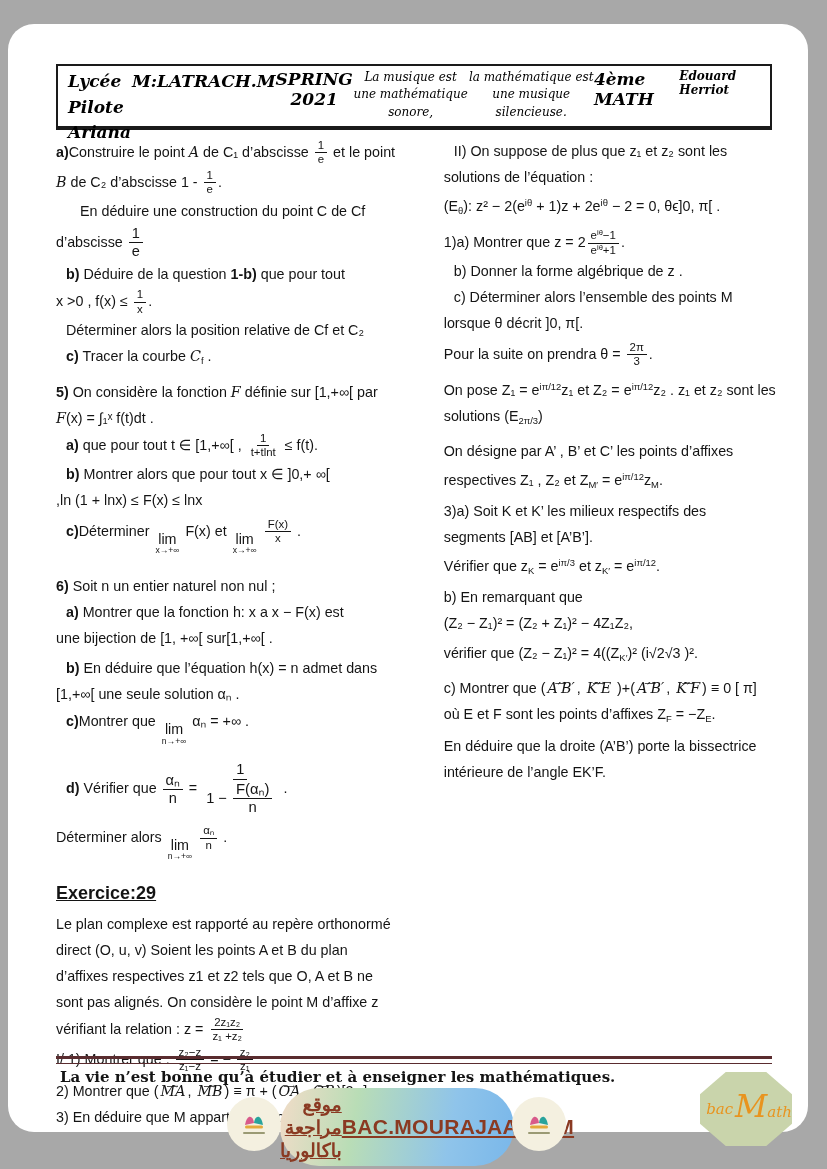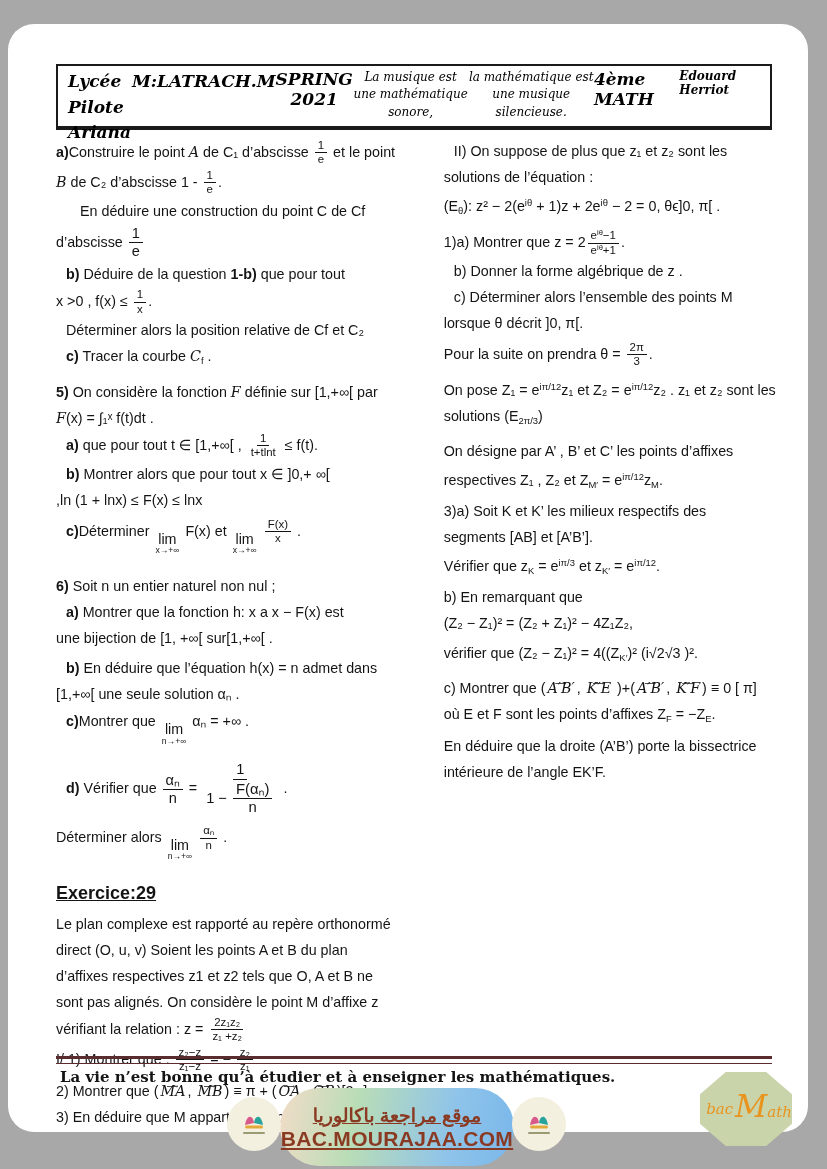--- a/index.html
+++ b/index.html
@@ -36,21 +36,21 @@
   .frac>.den{padding:0 3px}
   .tall .frac{font-size:1.02em}
   .limwrap{display:inline-flex;flex-direction:column;align-items:center;vertical-align:-0.55em;line-height:1;margin:15px 2px}
   .limtop{font-size:1em}
   .limbot{font-size:0.6em}
   .vec{position:relative;font-family:"DejaVu Serif",serif;font-style:italic;margin:0 2px;display:inline-block}
   .vec::after{content:"⟶";position:absolute;left:0;right:0;top:-0.62em;font-size:0.58em;text-align:center;font-style:normal;letter-spacing:1px}
   
   .footer-rule{position:absolute;left:48px;top:1032px;width:716px;height:4px;border-top:3px solid #5a2c2f;border-bottom:1px solid #5a2c2f}
   .motto{position:absolute;left:52px;top:1044px;font-family:"DejaVu Serif",serif;font-weight:700;font-size:15px;color:#141414}
-  .banner{position:absolute;left:280px;top:1088px;width:234px;height:78px;border-radius:40px;background:linear-gradient(100deg,#f2dcc8 0%,#b9ddb6 32%,#8fc4ea 72%,#79b7ea 100%);display:flex;flex-direction:column;align-items:center;justify-content:center;z-index:4;cursor:pointer}
+  .banner{position:absolute;left:280px;top:1088px;width:234px;height:78px;border-radius:40px;background:linear-gradient(100deg,#f2dcc8 0%,#b9ddb6 32%,#8fc4ea 72%,#79b7ea 100%);display:flex;flex-direction:row;align-items:center;justify-content:space-between;z-index:4;cursor:pointer}
   .banner .ar{direction:rtl;font-size:19px;font-weight:700;color:#8a3a22;text-decoration:underline}
   .banner .url{font-size:21px;font-weight:700;color:#8a3a22;text-decoration:underline;letter-spacing:0.3px}
   .logo-circle{position:absolute;width:54px;height:54px;border-radius:50%;background:#f4f0e0;z-index:5;display:flex;align-items:center;justify-content:center}
   .logo-left{left:227px;top:1097px}
   .logo-right{left:512px;top:1097px}
   .badge{position:absolute;left:700px;top:1072px;width:92px;height:74px;background:#c9d4ab;clip-path:polygon(28% 0,72% 0,100% 30%,100% 70%,72% 100%,28% 100%,0 70%,0 30%);z-index:4;display:flex;align-items:center;justify-content:flex-end;gap:2px}
   .badge .t{font-family:"DejaVu Serif",serif;font-style:italic;color:#e8941f;font-size:15px}
   .badge .bm{display:inline-block}
   .badge .bm::first-letter{font-size:2.1em;line-height:0.6}
 </style>

